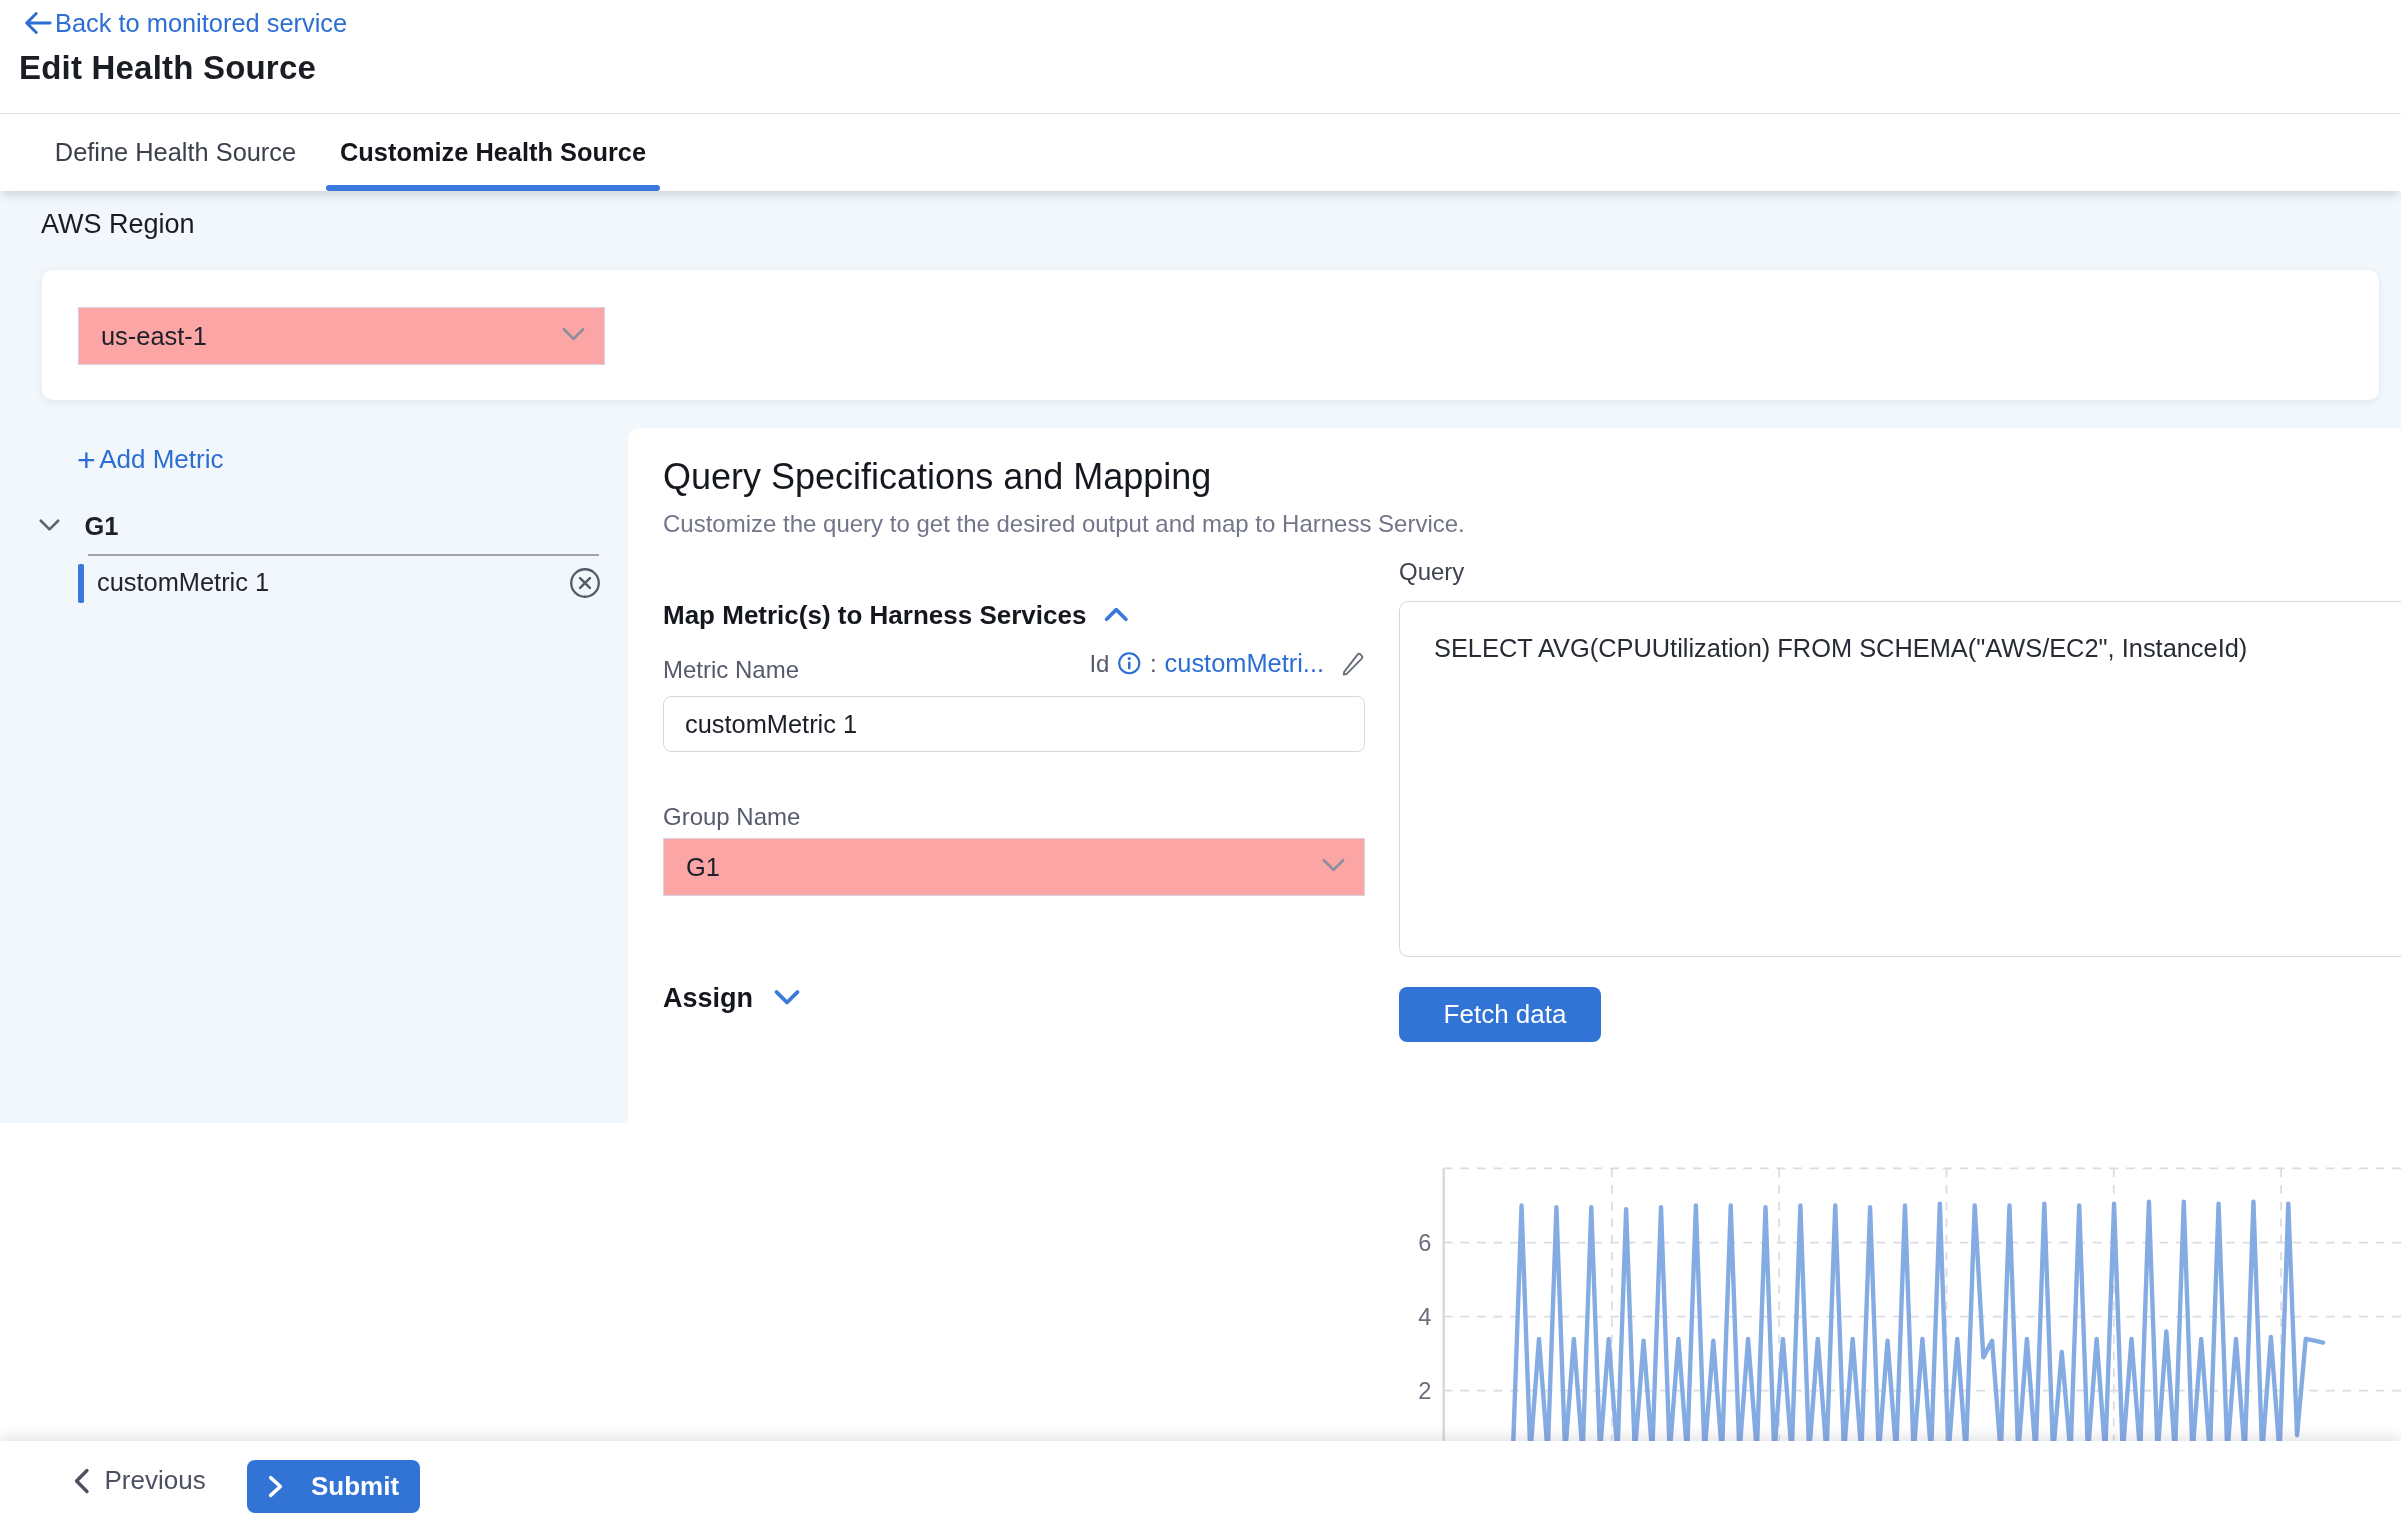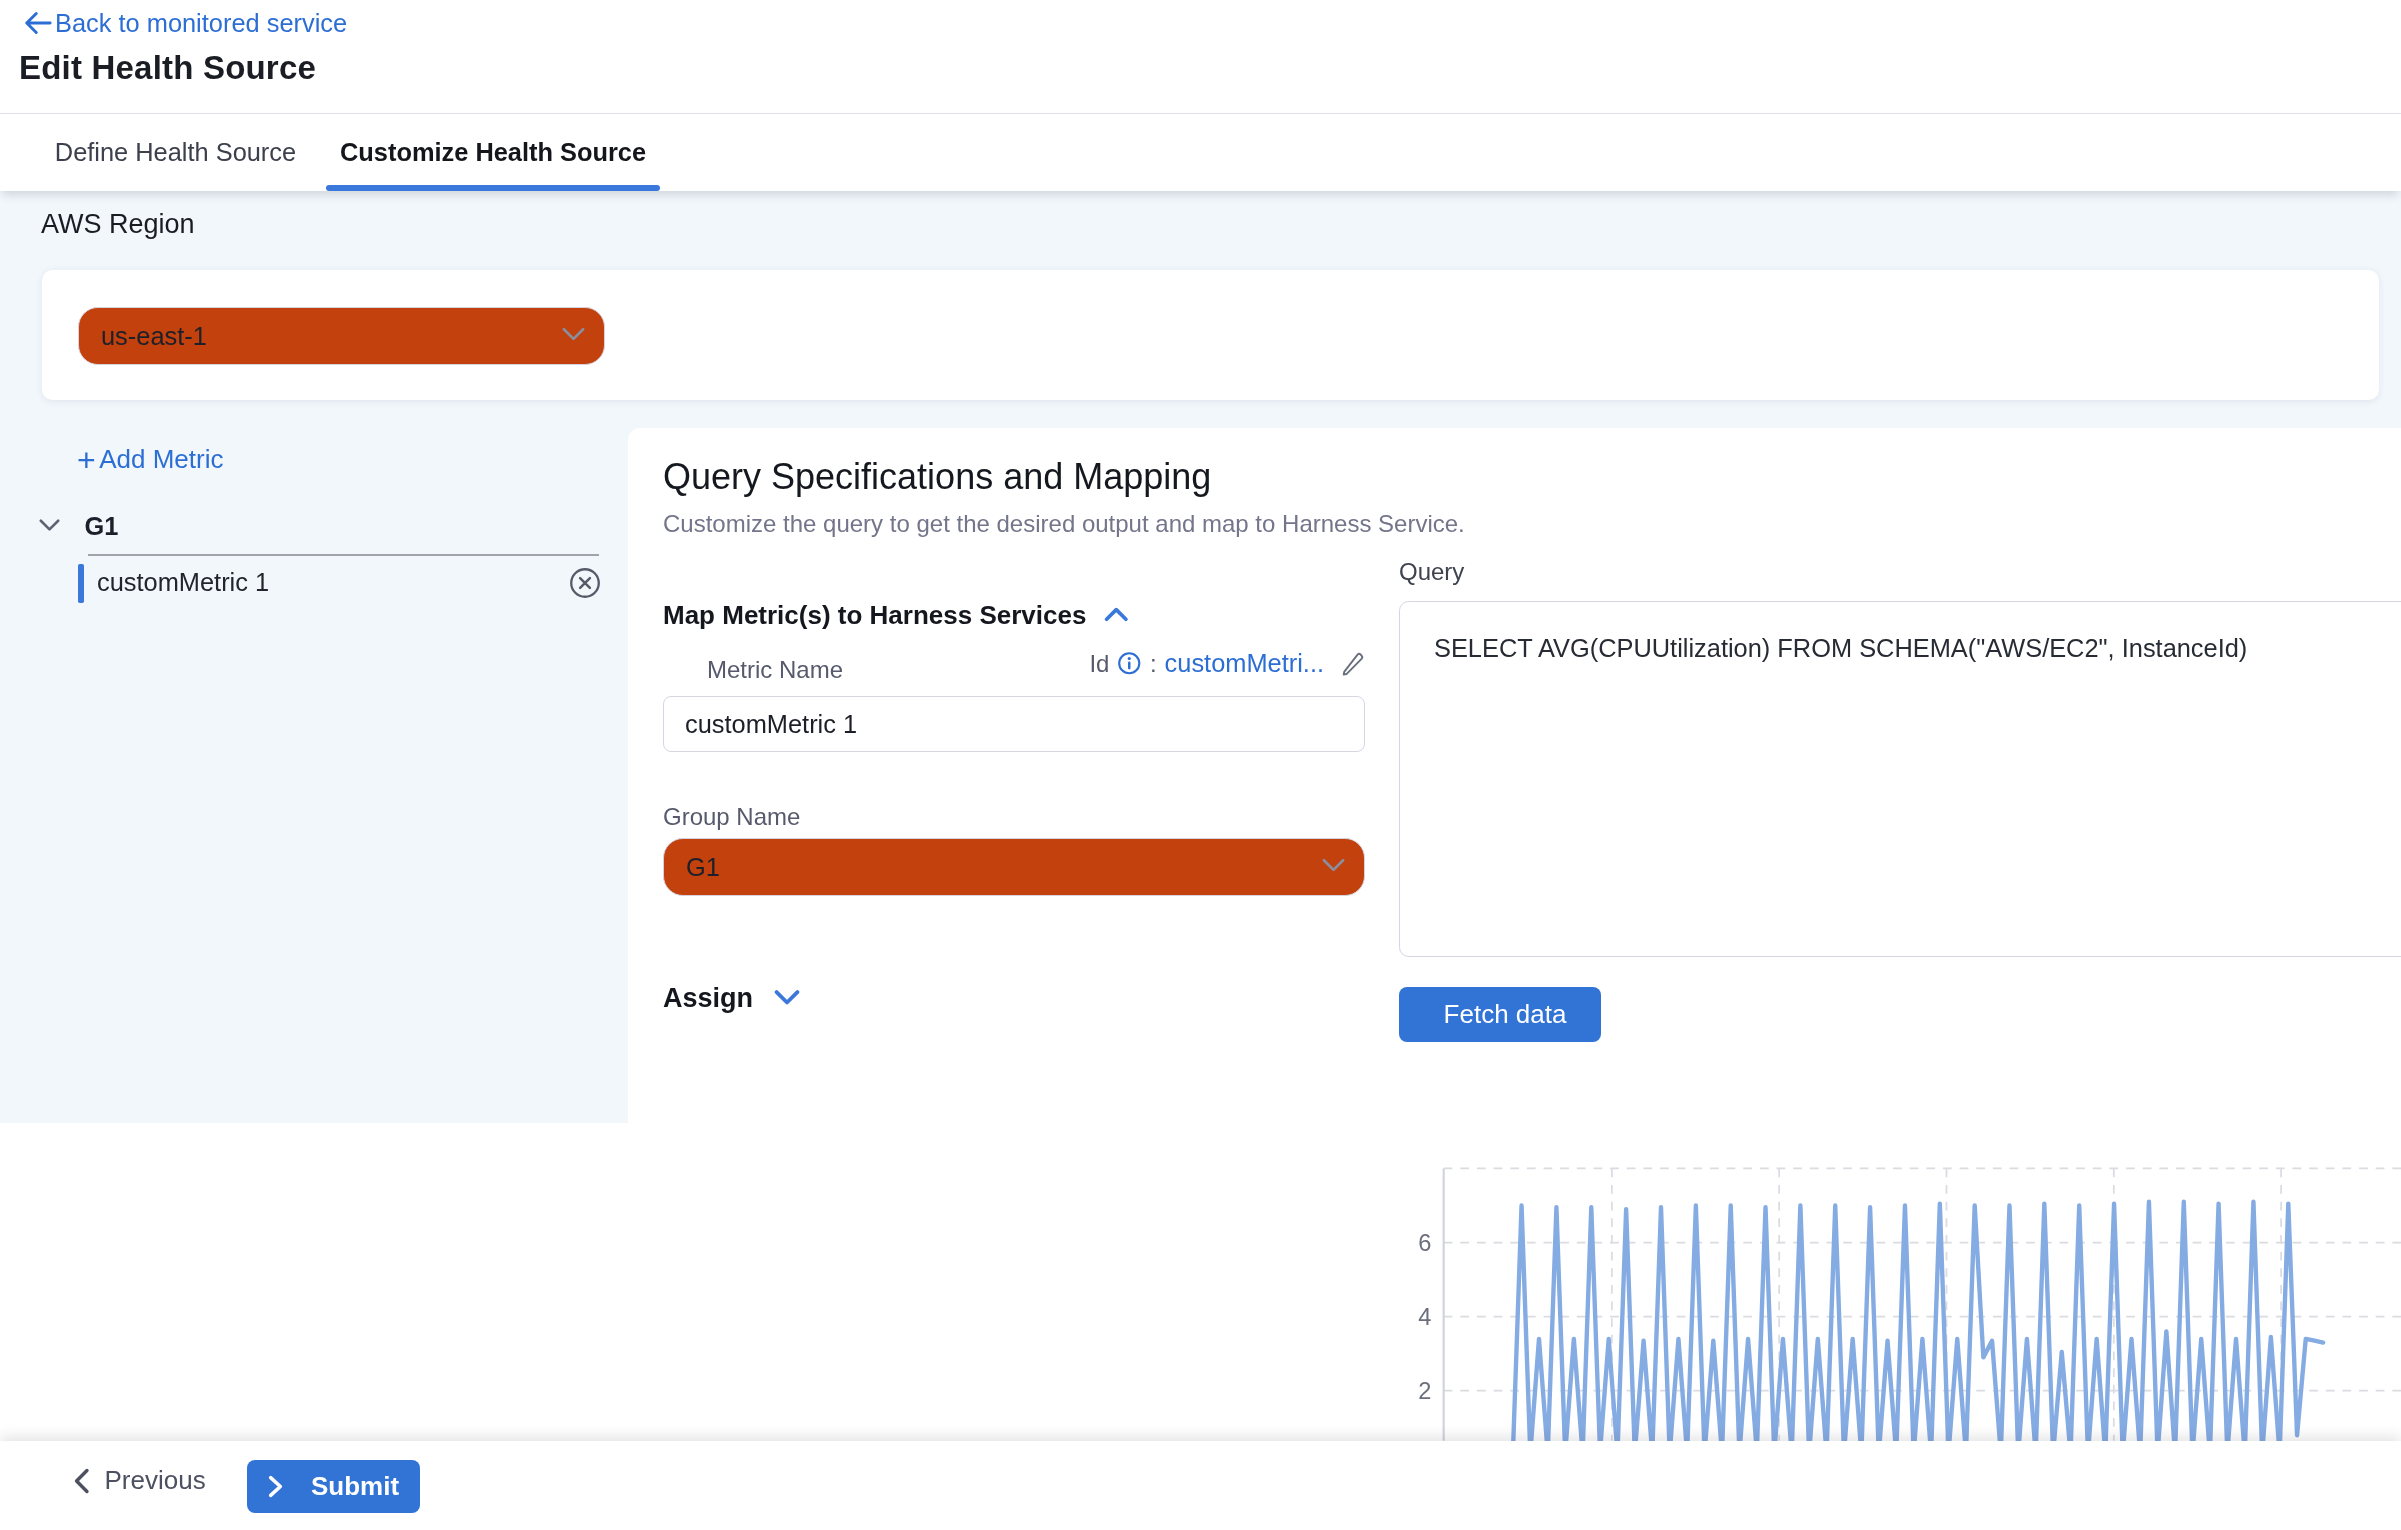--- a/index.html
+++ b/index.html
@@ -21,42 +21,42 @@
   .tabs{display:flex;height:100%;padding-left:53px;gap:28px;}
   .tab{position:relative;display:flex;align-items:center;font-size:25.4px;cursor:pointer;}
   .tab.inactive{color:#3b404c;font-weight:500;padding:0 1.8px;}
   .tab.active{color:#14161c;font-weight:700;padding:0 14px;}
   .tab.active .tab-underline{position:absolute;left:0;right:0;bottom:0;height:6.1px;background:#3a78dc;border-radius:3.5px;}
   
   .content{position:absolute;left:0;top:191px;width:100%;height:932px;background:#f1f7fb;}
   .aws-label{position:absolute;left:41px;top:17.5px;font-size:27px;color:#1a1c24;}
   .region-card{position:absolute;left:42px;top:79px;width:2337px;height:130px;background:#fff;border-radius:10.5px;
                box-shadow:0 1.8px 7px rgba(40,41,61,.08);}
-  .select{position:absolute;display:flex;align-items:center;background:#c2410c;border:1.8px solid #d5d3e0;border-radius:20px;box-sizing:border-box;cursor:pointer;}
+  .select{position:absolute;display:flex;align-items:center;background:#fca5a5;border:1.8px solid #d5d3e0;border-radius:0;box-sizing:border-box;cursor:pointer;}
   .select .sel-text{padding-left:22px;font-size:25.4px;color:#1d202a;}
   .select .sel-chev{position:absolute;right:19px;top:50%;transform:translateY(-50%);}
   .region-select{left:36px;top:37px;width:527px;height:58px;}
   
   .add-metric{position:absolute;left:77px;top:253px;display:flex;align-items:center;gap:3.5px;color:#2d6ed4;font-size:26px;font-weight:500;cursor:pointer;}
   .plus-glyph{font-size:32px;font-weight:500;line-height:26px;}
   .group-row{position:absolute;left:39px;top:321px;display:flex;align-items:center;gap:24.5px;}
   .g1-label{font-size:25.4px;font-weight:700;color:#1d202a;}
   .group-divider{position:absolute;left:88px;top:363px;width:511px;height:1.8px;background:#a0a2ac;}
   .metric-row{position:absolute;left:0;top:371px;width:625px;height:42px;}
   .metric-sel-bar{position:absolute;left:78px;top:1.8px;width:6.1px;height:39px;background:#3a78dc;border-radius:1.8px;}
   .metric-name{position:absolute;left:97px;top:6.1px;font-size:25.4px;color:#22252e;}
   .metric-delete{position:absolute;left:569px;top:5.3px;cursor:pointer;line-height:0;}
   
   .right-panel{position:absolute;left:628px;top:237px;width:1773px;height:1012px;background:#fff;border-top-left-radius:12.3px;}
   .qs-heading{position:absolute;left:35px;top:28px;font-size:36px;color:#15181f;}
   .qs-subheading{position:absolute;left:35px;top:82px;font-size:24px;color:#73758a;}
   .map-row{position:absolute;left:35px;top:172px;display:flex;align-items:center;gap:17.5px;}
   .map-title{font-size:26px;font-weight:700;color:#14171d;}
   .field-label{position:absolute;font-size:24px;color:#565a6c;}
-  .metric-name-label{left:35px;top:228px;margin-left:44px;}
+  .metric-name-label{left:35px;top:228px;}
   .id-row{position:absolute;left:35px;top:221px;width:702px;display:flex;justify-content:flex-end;align-items:center;gap:8px;}
   .id-static{font-size:24px;color:#565a6c;}
   .id-value{font-size:25.4px;font-weight:500;color:#2d6ed4;cursor:pointer;}
   .edit-pencil{margin-left:7px;cursor:pointer;line-height:0;}
   .text-input{position:absolute;left:35px;top:268px;width:702px;height:56px;box-sizing:border-box;border:1.8px solid #d8d6e3;border-radius:8px;
               padding:0 0 0 21px;font-size:25.4px;color:#1c1f28;font-family:inherit;background:#fff;outline:none;}
   .group-name-label{left:35px;top:375px;}
   .group-select{left:35px;top:410px;width:702px;height:58px;}
   .assign-row{position:absolute;left:35px;top:555px;display:flex;align-items:center;gap:21px;}
   .assign-title{font-size:27px;font-weight:700;color:#14171d;}

